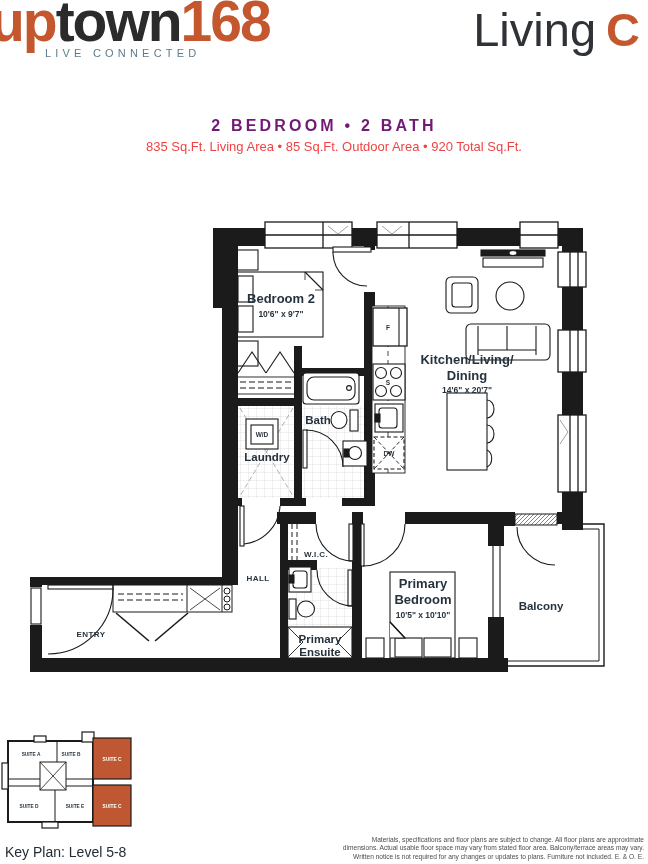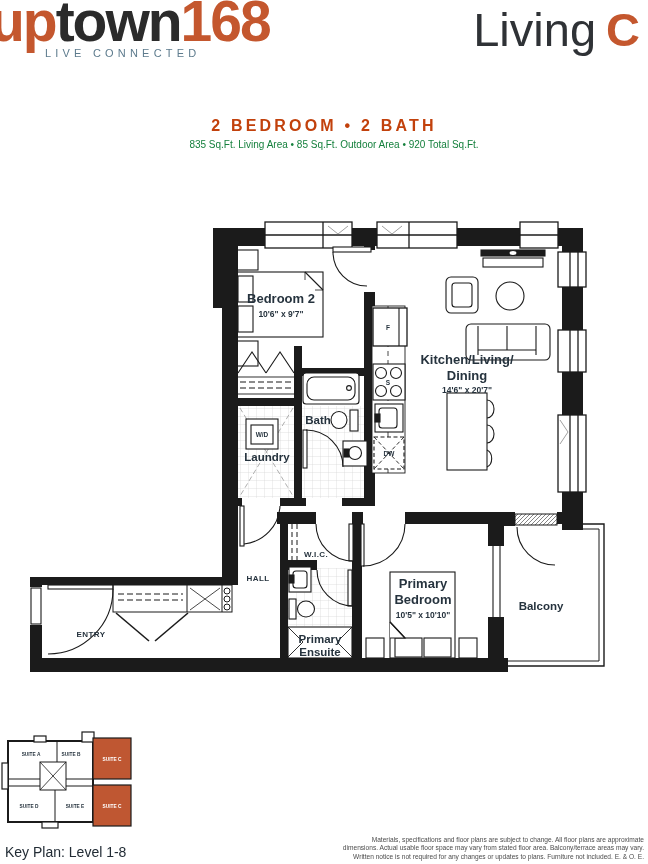--- a/index.html
+++ b/index.html
@@ -10,23 +10,23 @@
         letter-spacing:-2px;color:#2b2b2b;white-space:nowrap;}
   .logo .accent{color:#c4572e;}
   .logo .num{font-weight:700;}
   .tagline{position:absolute;left:45px;top:47px;font-size:11px;font-weight:400;
            letter-spacing:4.2px;color:#5d7b8d;}
   .suite-title{position:absolute;right:8px;top:2px;font-size:47px;color:#2f3236;
                font-weight:500;white-space:nowrap;}
   .suite-title .letter{color:#c4572e;font-weight:800;margin-left:10px;}
   
   .type-line{position:absolute;left:0;right:0;top:117px;text-align:center;
-             font-size:16px;font-weight:600;letter-spacing:3.2px;color:#c2410c;}
+             font-size:16px;font-weight:600;letter-spacing:3.2px;color:#701a75;}
   .area-line{position:absolute;left:0;right:0;top:139px;text-align:center;
-             font-size:10px;font-weight:500;color:#15803d;padding-left:20px;}
+             font-size:13px;font-weight:500;color:#ef4444;padding-left:20px;}
   
   svg.plan{position:absolute;left:0;top:0;width:648px;height:864px;}
   svg text{font-family:"Liberation Sans",sans-serif;fill:#26333e;}
   .rm{font-size:13px;font-weight:700;text-anchor:middle;}
   .rm-sm{font-size:11.5px;font-weight:700;text-anchor:middle;}
   .dims{font-size:8.5px;font-weight:700;text-anchor:middle;}
   .lbl-xs{font-size:8px;font-weight:700;text-anchor:middle;letter-spacing:0.4px;}
   .appl{font-size:6.5px;font-weight:700;text-anchor:middle;}
   .kp{font-size:4.8px;font-weight:700;text-anchor:middle;}
   .kp-w{fill:#ffffff;}
@@ -308,20 +308,20 @@
       <rect x="93" y="785" width="38" height="41" fill="#bf5732" stroke="#1b1b1b" stroke-width="1.2"></rect>
       <text class="kp" x="31" y="756">SUITE A</text>
       <text class="kp" x="71" y="756">SUITE B</text>
       <text class="kp kp-w" x="112" y="761">SUITE C</text>
       <text class="kp" x="29" y="808">SUITE D</text>
       <text class="kp" x="75" y="808">SUITE E</text>
       <text class="kp kp-w" x="112" y="808">SUITE C</text>
     </g>
   </svg>
 
-  <div class="keyplan-title">Key Plan: Level 1-8</div>
+  <div class="keyplan-title">Key Plan: Level 5-8</div>
   <div class="disclaimer">
     <div>Materials, specifications and floor plans are subject to change. All floor plans are approximate</div>
     <div>dimensions. Actual usable floor space may vary from stated floor area. Balcony/terrace areas may vary.</div>
     <div>Written notice is not required for any changes or updates to plans. Furniture not included. E. &amp; O. E.</div>
   </div>
 
 </div>
 
 </body></html>

